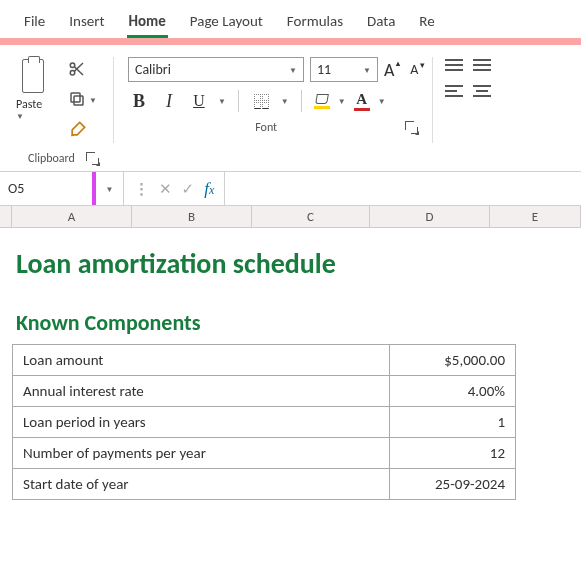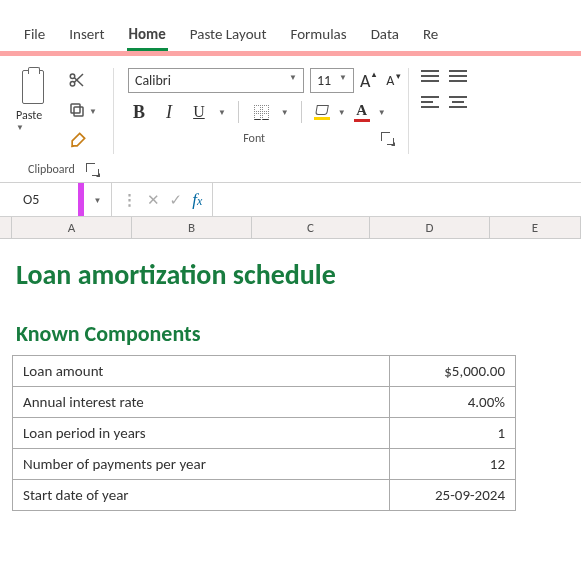--- a/index.html
+++ b/index.html
@@ -1,18 +1,18 @@
 <!DOCTYPE html>
 <html><head>
 <meta charset="utf-8">
 <style>
   * { box-sizing: border-box; margin: 0; padding: 0; }
   body { font-family: "Segoe UI", Calibri, sans-serif; font-size: 13px; background: #fff; width: 581px; height: 565px; overflow: hidden; color: #333; }
   
-  .tabs { display: flex; padding: 6px 0 0 12px; gap: 0; border-bottom: 5px solid #fca5a5; margin-top: 13px; }
+  .tabs { display: flex; padding: 6px 0 0 12px; gap: 0; border-bottom: 7px solid #fca5a5; }
   .tab { padding: 6px 12px 8px 12px; cursor: pointer; font-size: 15px; color: #444; }
   .tab.active { font-weight: 600; position: relative; }
   .tab.active::after { content: ""; position: absolute; bottom: 0; left: 10px; right: 10px; height: 3px; background: #0c8c44; }
   
   .ribbon { display: flex; padding: 8px 6px 0 6px; border-bottom: 1px solid #d0d0d0; }
   .group { display: flex; flex-direction: column; align-items: center; padding: 0 6px; }
   .group-top { display: flex; flex-direction: row; align-items: flex-start; padding: 2px 4px; }
   .group-label { display:flex; align-items:center; justify-content:space-between; width: 100%; padding: 4px 6px 6px 6px; font-size: 12px; color: #555; }
   .group-label span.lbl { flex:1; text-align:center; }
   
@@ -21,23 +21,23 @@
   .paste-clip { width:22px; height:34px; border:1.5px solid #666; border-radius:2px; margin-left:6px; margin-top:4px; position:relative; }
   .paste-clip::before { content:""; position:absolute; top:-4px; left:5px; width:10px; height:6px; border:1.5px solid #666; border-bottom:none; border-radius:2px 2px 0 0; background:#fff; }
   .paste-text { font-size:12px; margin-top:2px; }
   .chev { font-size:8px; color:#666; }
   
   .mini-col { display:flex; flex-direction:column; gap:8px; padding:4px 4px; }
   .mini-btn { display:flex; align-items:center; gap:3px; cursor:pointer; height:22px; }
   
   .font-row1 { display:flex; gap:6px; align-items:center; padding:2px; }
   .font-row2 { display:flex; gap:8px; align-items:center; padding:6px 2px 2px 2px; }
-  .select { border:1px solid #999; font-size:14px; padding:3px 6px; background:#fff; cursor:pointer; display:flex; align-items:flex-start; justify-content:space-between; }
+  .select { border:1px solid #999; font-size:14px; padding:3px 6px; background:#fff; cursor:pointer; display:flex; align-items:center; justify-content:space-between; }
   .font-name { width:176px; }
-  .font-size { width:44px; }
+  .font-size { width:68px; }
   .bigA { font-size:18px; position:relative; cursor:pointer; }
   .bigA sup { font-size:9px; position:absolute; top:-2px; right:-6px; }
   
   .btn { cursor:pointer; display:inline-flex; align-items:center; justify-content:center; min-width:22px; height:22px; font-size:15px; }
   .bold { font-weight:bold; font-family:"Times New Roman",serif; font-size:18px; }
   .italic { font-style:italic; font-family:"Times New Roman",serif; font-size:18px; }
   .underline { text-decoration:underline; font-family:"Times New Roman",serif; font-size:16px; }
   .color-btn { display:inline-flex; flex-direction:column; align-items:center; cursor:pointer;}
   .color-bar { width:16px; height:3px; }
   
@@ -50,21 +50,21 @@
   .align-group .group-top { gap:8px; padding-top:6px;}
   .align-lines { display:flex; flex-direction:column; gap:3px; cursor:pointer; }
   .align-lines span { display:block; width:18px; height:2px; background:#555; }
   
   .launcher { width:14px; height:14px; cursor:pointer; position:relative; }
   .launcher::before { content:""; position:absolute; top:1px; left:1px; width:8px; height:8px; border-left:1px solid #555; border-top:1px solid #555; }
   .launcher::after { content:""; position:absolute; bottom:0; right:0; width:6px; height:6px; border-right:1px solid #555; border-bottom:1px solid #555; }
   .launcher i { position:absolute; bottom:-1px; right:-1px; width:0; height:0; border-left:4px solid transparent; border-top:4px solid transparent; border-right:4px solid #555; border-bottom:4px solid #555; transform:scale(0.5); transform-origin:bottom right; }
   
   .formula-bar { display:flex; align-items:center; border-bottom:1px solid #d0d0d0; height:34px; }
-  .name-box { width:84px; padding:4px 23px; font-size:14px; border-right:6px solid #d946ef; height:100%; display:flex; align-items:center; }
+  .name-box { width:96px; padding:4px 8px; font-size:14px; border-right:4px solid #d946ef; height:100%; display:flex; align-items:center; }
   .nb-chev { width:28px; display:flex; justify-content:center; align-items:center; border-right:1px solid #d0d0d0; height:100%; }
   .fx-btns { display:flex; align-items:center; gap:10px; padding:0 10px; color:#aaa; font-size:15px; }
   .fx { font-style:italic; font-family:"Times New Roman",serif; color:#0369a1; font-size:17px; cursor:pointer; }
   .formula-input { flex:1; border:none; border-left:1px solid #d0d0d0; height:100%; padding:0 8px; font-size:14px; outline:none; }
   
   .grid-area { }
   .col-headers { display:flex; background:#f3efee; border-bottom:1px solid #ccc; height:22px; }
   .rowh-spacer { width:12px; border-right:1px solid #ccc; }
   .col-h { border-right:1px solid #ccc; text-align:center; font-size:13px; color:#555; line-height:22px; }
   
@@ -82,21 +82,21 @@
   .bucket::before { content:""; position:absolute; left:2px; top:0; width:10px; height:8px; border:1.5px solid #555; border-radius:0 0 3px 3px; transform:skewX(-10deg); }
   .fontA { font-family:"Times New Roman",serif; font-size:15px; font-weight:600; }
 </style>
 </head>
 <body>
 
 <div class="tabs">
   <div class="tab">File</div>
   <div class="tab">Insert</div>
   <div class="tab active">Home</div>
-  <div class="tab">Paste Layout</div>
+  <div class="tab">Page Layout</div>
   <div class="tab">Formulas</div>
   <div class="tab">Data</div>
   <div class="tab">Re</div>
 </div>
 
 <div class="ribbon">
   <div class="group">
     <div class="group-top">
       <div class="paste-big">
         <div class="paste-icon">

